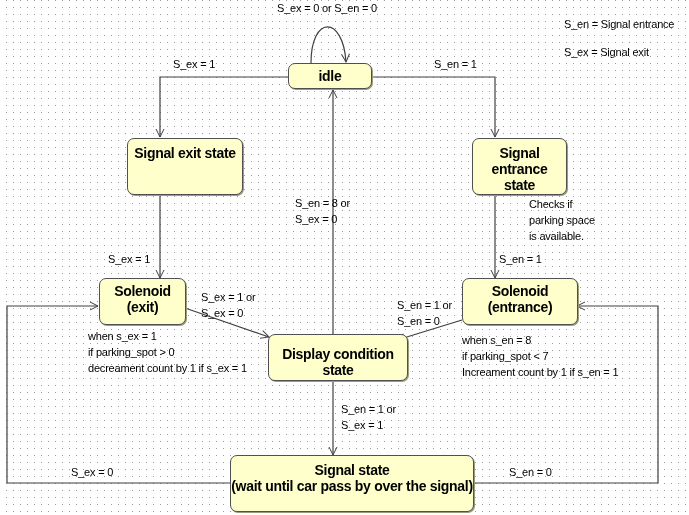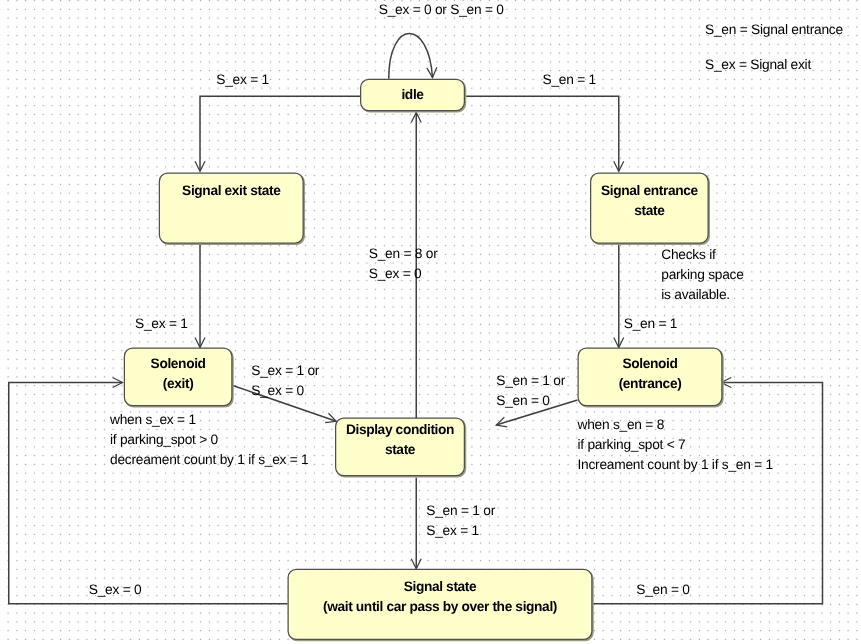--- a/index.html
+++ b/index.html
@@ -5,21 +5,21 @@
   html, body { margin: 0; padding: 0; background: #ffffff; }
   body { width: 689px; height: 515px; position: relative; overflow: hidden;
          font-family: "Liberation Sans", sans-serif; }
   #canvas { position: absolute; left: 0; top: 0; width: 689px; height: 515px;
     background-color: #ffffff;
     background-image: radial-gradient(circle, #9a9a9a 0.6px, transparent 0.8px);
     background-size: 7px 7px; background-position: 3px 4px; }
   svg.wires { position: absolute; left: 0; top: 0; width: 689px; height: 515px; }
   .state { position: absolute; box-sizing: border-box; background: #ffffcc;
     border: 1px solid #505050; border-radius: 7px; box-shadow: 1px 1px 0 #9c9c80;
-    font-weight: bold; font-size: 11px; color: #000; text-align: center;
+    font-weight: bold; font-size: 14px; color: #000; text-align: center;
     line-height: 16px; padding-top: 5px; letter-spacing: -0.3px; }
   .lbl { position: absolute; font-size: 11px; color: #000; white-space: nowrap;
     line-height: 16px; letter-spacing: -0.2px; background: transparent; }
   .note { line-height: 16px; }
 </style>
 </head>
 <body>
 
 <div id="canvas">
 
@@ -60,33 +60,33 @@
   <div class="state" style="left:99px;top:278px;width:87px;height:47px;padding-top:4px;">
     <div>Solenoid</div>
     <div>(exit)</div>
   </div>
 
   <div class="state" style="left:462px;top:278px;width:116px;height:47px;padding-top:4px;">
     <div>Solenoid</div>
     <div>(entrance)</div>
   </div>
 
-  <div class="state" style="left:268px;top:334px;width:104px;height:47px;padding-top:1px;">
+  <div class="state" style="left:268px;top:334px;width:140px;height:47px;padding-top:11px;">
     <span>Display condition state</span>
   </div>
 
   <div class="state" style="left:230px;top:455px;width:244px;height:57px;padding-top:6px;">
     <div>Signal state</div>
     <div>(wait until car pass by over the signal)</div>
   </div>
 
   <div class="lbl" style="left:564px;top:16px;">S_en = Signal entrance</div>
   <div class="lbl" style="left:564px;top:44px;">S_ex = Signal exit</div>
 
-  <div class="lbl" style="left:277px;top:0px;margin-left:26px;">S_ex = 0  or S_en = 0</div>
+  <div class="lbl" style="left:277px;top:0px;">S_ex = 0  or S_en = 0</div>
   <div class="lbl" style="left:173px;top:56px;">S_ex = 1</div>
   <div class="lbl" style="left:434px;top:56px;">S_en = 1</div>
   <div class="lbl" style="left:108px;top:251px;">S_ex = 1</div>
   <div class="lbl" style="left:499px;top:251px;">S_en = 1</div>
 
   <div class="lbl note" style="left:295px;top:195px;">
     <div>S_en = 8 or</div>
     <div>S_ex = 0</div>
   </div>
 

